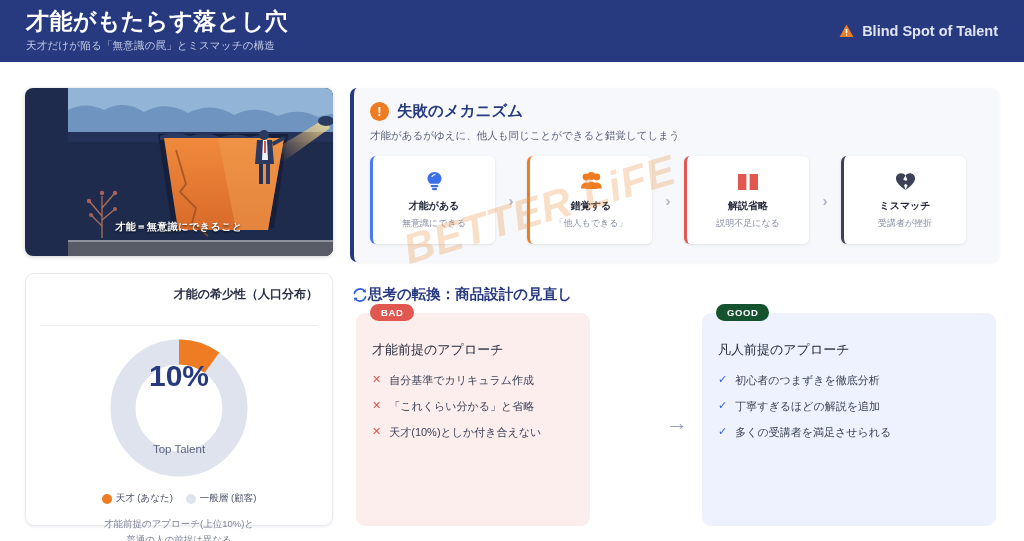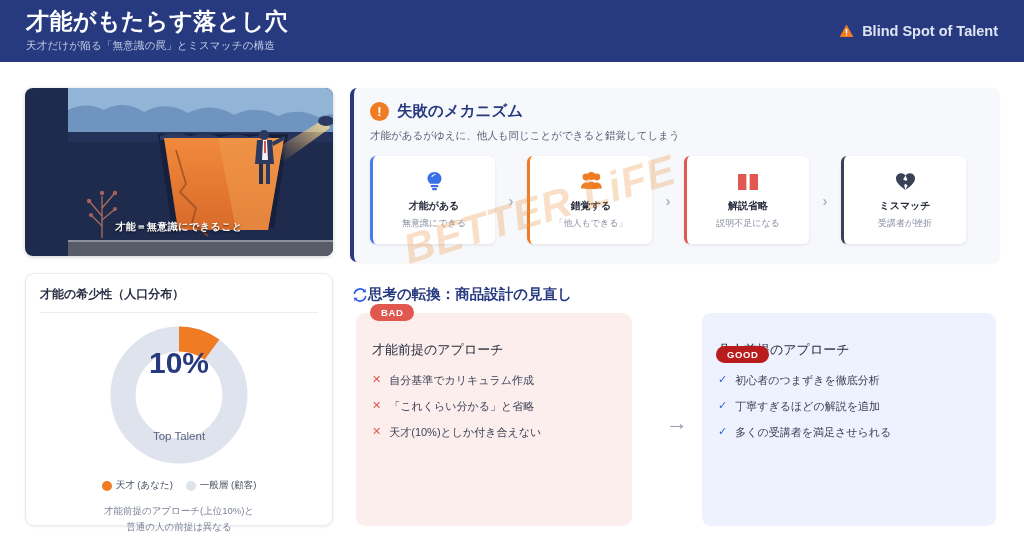--- a/index.html
+++ b/index.html
@@ -46,22 +46,22 @@
 
   .card {
     background: #ffffff; border: 1px solid #e8eaf0; border-radius: 9px;
     box-shadow: 0 1px 3px rgba(20,30,70,.07);
   }
   .donut-card {
     position: absolute; left: 25px; top: 273px; width: 308px; height: 253px;
     padding: 12px 14px 10px;
   }
   .donut-title {
-    text-align: left; font-size: 12px; font-weight: bold; color: #2a2f45;
-    padding-bottom: 9px; border-bottom: 1px solid #eceef4;
+    text-align: right; font-size: 12px; font-weight: bold; color: #2a2f45;
+    padding-bottom: 22px; border-bottom: 1px solid #eceef4;
   }
   .donut-wrap { position: relative; width: 150px; height: 150px; margin: 7px auto 0; }
   .donut-center {
     position: absolute; inset: 0; display: flex; flex-direction: column;
     align-items: center; justify-content: center; gap: 48px;
   }
   .donut-pct { font-size: 30px; font-weight: bold; color: #273a80; line-height: 1; }
   .donut-lbl { font-size: 11.5px; color: #5b6480; margin-top: 4px; }
   .legend { display: flex; align-items: center; justify-content: center; gap: 13px; margin-top: 9px; }
   .legend-item { display: flex; align-items: center; gap: 4px; font-size: 9.5px; color: #4a5268; }
@@ -109,29 +109,29 @@
   
   .tr-head {
     position: absolute; left: 352px; top: 285px;
     display: flex; align-items: center; 
   }
   .tr-title { font-size: 14.5px; font-weight: bold; color: #273a80; }
 
   .panel {
     position: absolute; top: 313px; height: 213px; border-radius: 9px; padding: 28px 16px 0;
   }
-  .panel-bad  { left: 356px; width: 276px; background: #fdeeee; }
+  .panel-bad  { left: 356px; width: 234px; background: #fdeeee; }
   .panel-good { left: 702px; width: 294px; background: #edf2fe; }
   .badge {
     position: absolute; top: -9px; left: 14px;
     padding: 3px 11px; border-radius: 11px; color: #ffffff;
     font-size: 9.5px; font-weight: bold; letter-spacing: .6px;
   }
   .badge-bad  { background: #e0584f; }
-  .badge-good { background: #b91c1c; margin-top: 42px; }
+  .badge-good { background: #14532d; }
   .panel-title { text-align: left; font-size: 13px; font-weight: normal; color: #262b3c; }
   .plist { margin-top: 14px; display: flex; flex-direction: column; gap: 11px; }
   .pitem { display: flex; align-items: flex-start; gap: 8px; font-size: 11px; color: #3c4257; }
   .mk-x { color: #e0584f; font-size: 11px; font-weight: bold; line-height: 1.25; }
   .mk-c { color: #2f5ce0; font-size: 11px; font-weight: bold; line-height: 1.25; }
 
   .mid-arrow {
     position: absolute; left: 659px; top: 410px; width: 36px; text-align: center;
     color: #98a0b4; font-size: 22px;
   }

